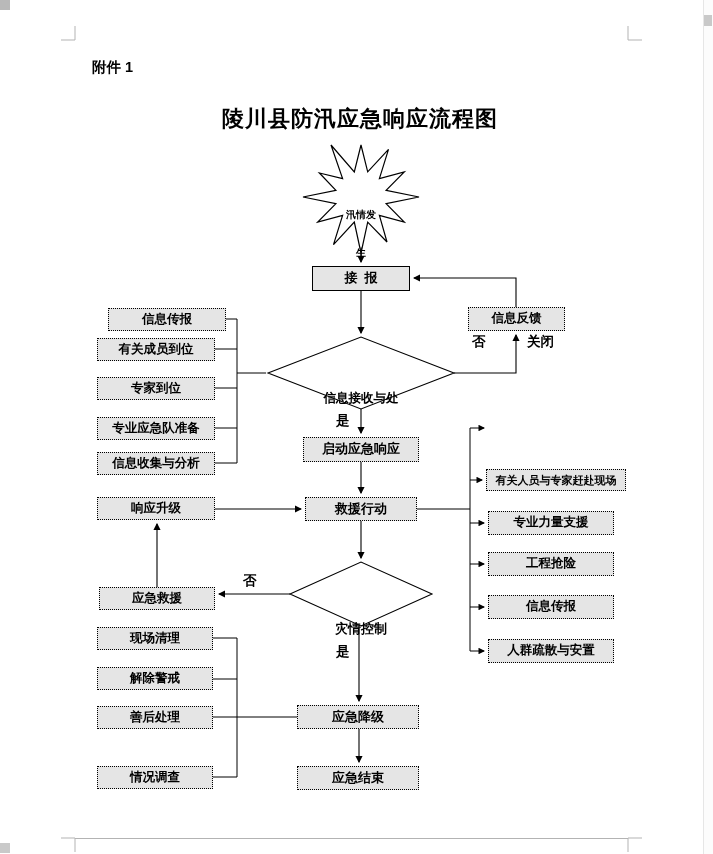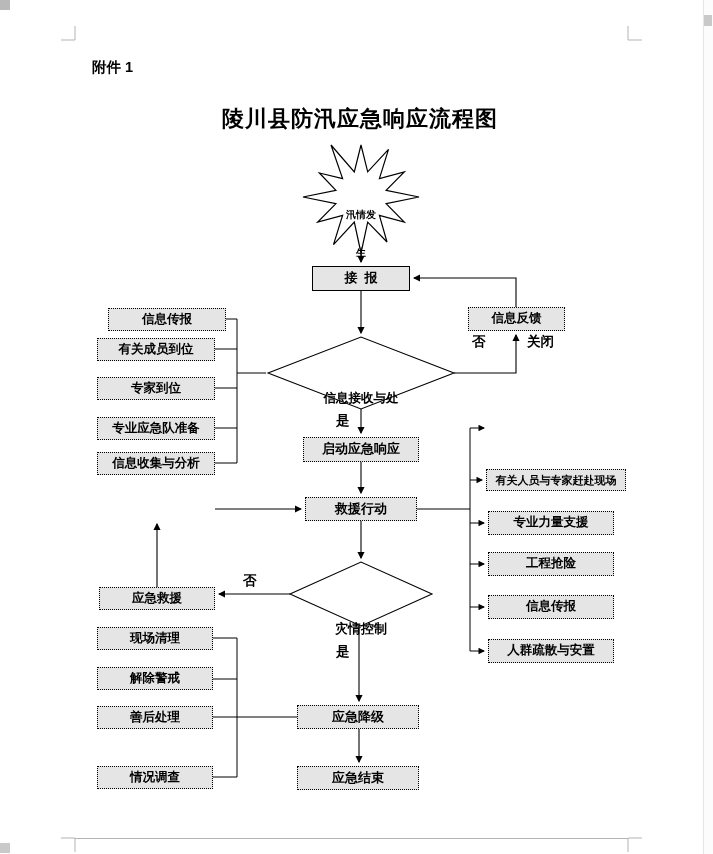--- a/index.html
+++ b/index.html
@@ -140,20 +140,23 @@
   </div>
 
   <div class="box" style="left:303px;top:437px;width:116px;height:25px;font-size:13px;">
     <span>启动应急响应</span>
   </div>
 
   <div class="box" style="left:305px;top:497px;width:112px;height:24px;font-size:13px;">
     <span>救援行动</span>
   </div>
 
+  <div class="box" style="left:97px;top:497px;width:118px;height:23px;">
+    <span>响应升级</span>
+  </div>
 
   <div class="box" style="left:486px;top:469px;width:140px;height:22px;font-size:11px;">
     <span>有关人员与专家赶赴现场</span>
   </div>
   <div class="box" style="left:488px;top:511px;width:126px;height:24px;">
     <span>专业力量支援</span>
   </div>
   <div class="box" style="left:488px;top:552px;width:126px;height:24px;">
     <span>工程抢险</span>
   </div>

